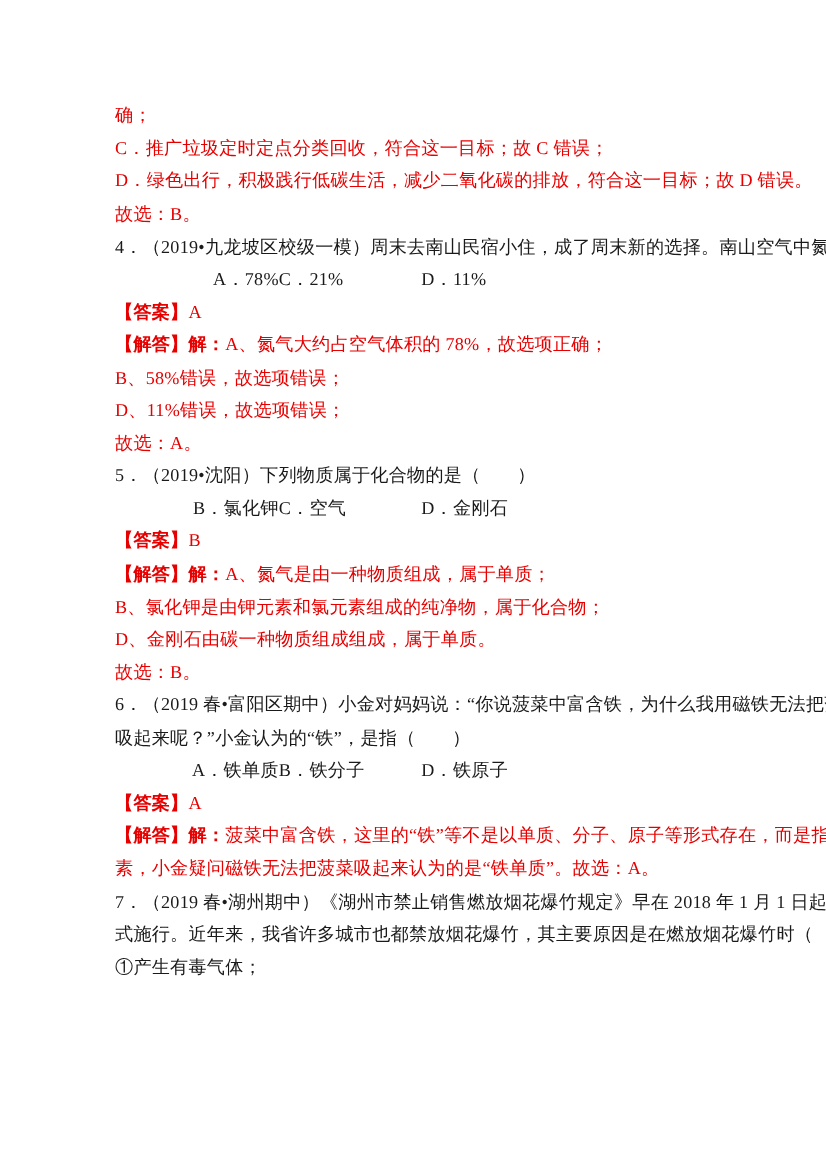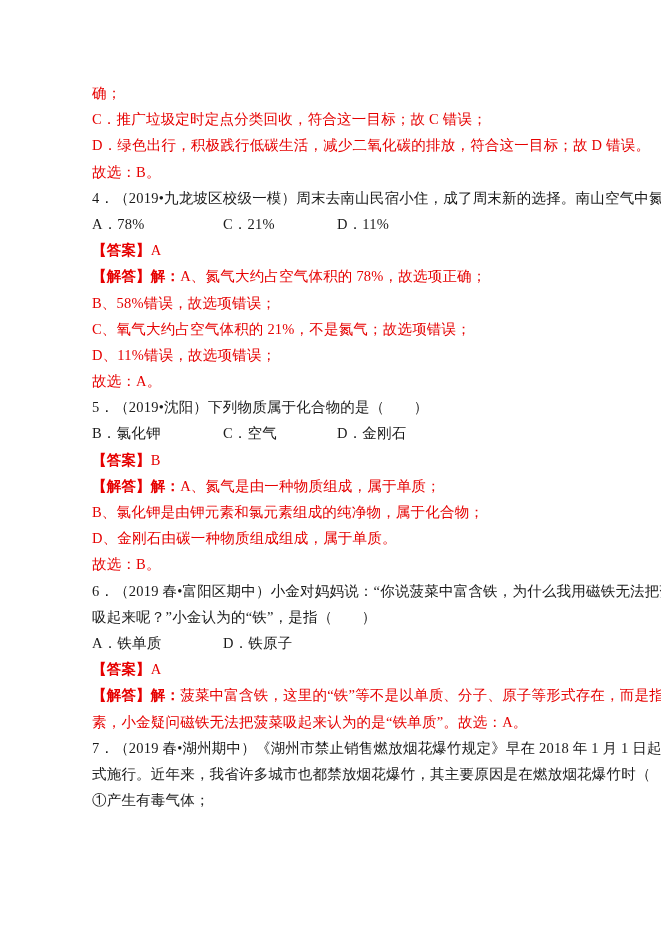--- a/index.html
+++ b/index.html
@@ -24,21 +24,21 @@
     font-size: 14.5px;
     white-space: nowrap;
     overflow: visible;
     letter-spacing: 0.2px;
   }
   .line.black { color: #1a1a1a; }
   .line.red   { color: #e60000; }
   .seg.bold   { font-weight: bold; }
   .line.options { display: flex; }
   .opt-col { display: inline-block; }
-  .opt-col:nth-child(1) { width: 131px; }
+  .opt-col:nth-child(1) { width: 131px; text-align: right; }
   .opt-col:nth-child(2) { width: 114px; }
   .opt-col:nth-child(3) { width: 111px; }
   .opt-col:nth-child(4) { flex: 1; text-decoration: underline; }
 </style>
 </head>
 <body>
 
 <div class="page">
   <div class="doc" style="color: rgb(26, 26, 26);">
       <div class="line red"><span class="seg">确；</span></div>
@@ -47,38 +47,38 @@
       <div class="line red"><span class="seg">故选：B。</span></div>
       <div class="line black"><span class="seg">4．（2019•九龙坡区校级一模）周末去南山民宿小住，成了周末新的选择。南山空气中氮气</span></div>
       <div class="line black options">
         <span class="opt-col">A．78%</span>
         <span class="opt-col">C．21%</span>
         <span class="opt-col">D．11%</span>
       </div>
       <div class="line red"><span class="seg bold">【答案】</span><span class="seg">A</span></div>
       <div class="line red"><span class="seg bold">【解答】解：</span><span class="seg">A、氮气大约占空气体积的 78%，故选项正确；</span></div>
       <div class="line red"><span class="seg">B、58%错误，故选项错误；</span></div>
-      <div class="line red"><span class="seg">C、氧气大约占空气体积的 21%，不是氮气；故选项错误；</span></div>
       <div class="line red"><span class="seg">D、11%错误，故选项错误；</span></div>
       <div class="line red"><span class="seg">故选：A。</span></div>
       <div class="line black"><span class="seg">5．（2019•沈阳）下列物质属于化合物的是（　　）</span></div>
       <div class="line black options">
         <span class="opt-col">B．氯化钾</span>
         <span class="opt-col">C．空气</span>
         <span class="opt-col">D．金刚石</span>
       </div>
       <div class="line red"><span class="seg bold">【答案】</span><span class="seg">B</span></div>
       <div class="line red"><span class="seg bold">【解答】解：</span><span class="seg">A、氮气是由一种物质组成，属于单质；</span></div>
       <div class="line red"><span class="seg">B、氯化钾是由钾元素和氯元素组成的纯净物，属于化合物；</span></div>
       <div class="line red"><span class="seg">D、金刚石由碳一种物质组成组成，属于单质。</span></div>
       <div class="line red"><span class="seg">故选：B。</span></div>
       <div class="line black"><span class="seg">6．（2019 春•富阳区期中）小金对妈妈说：“你说菠菜中富含铁，为什么我用磁铁无法把菠菜</span></div>
       <div class="line black"><span class="seg">吸起来呢？”小金认为的“铁”，是指（　　）</span></div>
       <div class="line black options">
         <span class="opt-col">A．铁单质</span>
+        <span class="opt-col">B．铁分子</span>
         <span class="opt-col">D．铁原子</span>
       </div>
       <div class="line red"><span class="seg bold">【答案】</span><span class="seg">A</span></div>
       <div class="line red"><span class="seg bold">【解答】解：</span><span class="seg">菠菜中富含铁，这里的“铁”等不是以单质、分子、原子等形式存在，而是指元</span></div>
       <div class="line red"><span class="seg">素，小金疑问磁铁无法把菠菜吸起来认为的是“铁单质”。故选：A。</span></div>
       <div class="line black"><span class="seg">7．（2019 春•湖州期中）《湖州市禁止销售燃放烟花爆竹规定》早在 2018 年 1 月 1 日起就正</span></div>
       <div class="line black"><span class="seg">式施行。近年来，我省许多城市也都禁放烟花爆竹，其主要原因是在燃放烟花爆竹时（　　）</span></div>
       <div class="line black"><span class="seg">①产生有毒气体；</span></div>
     </div>
 </div>

